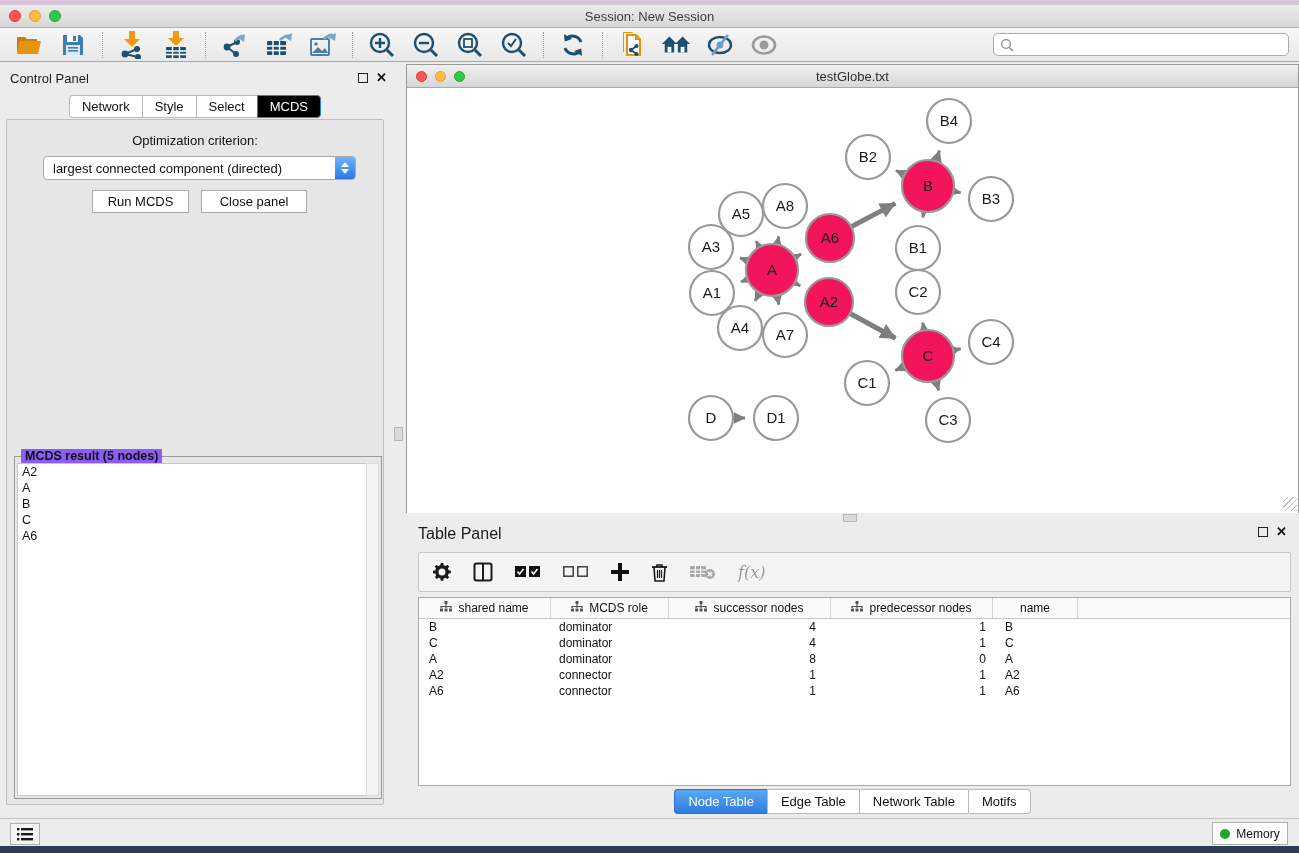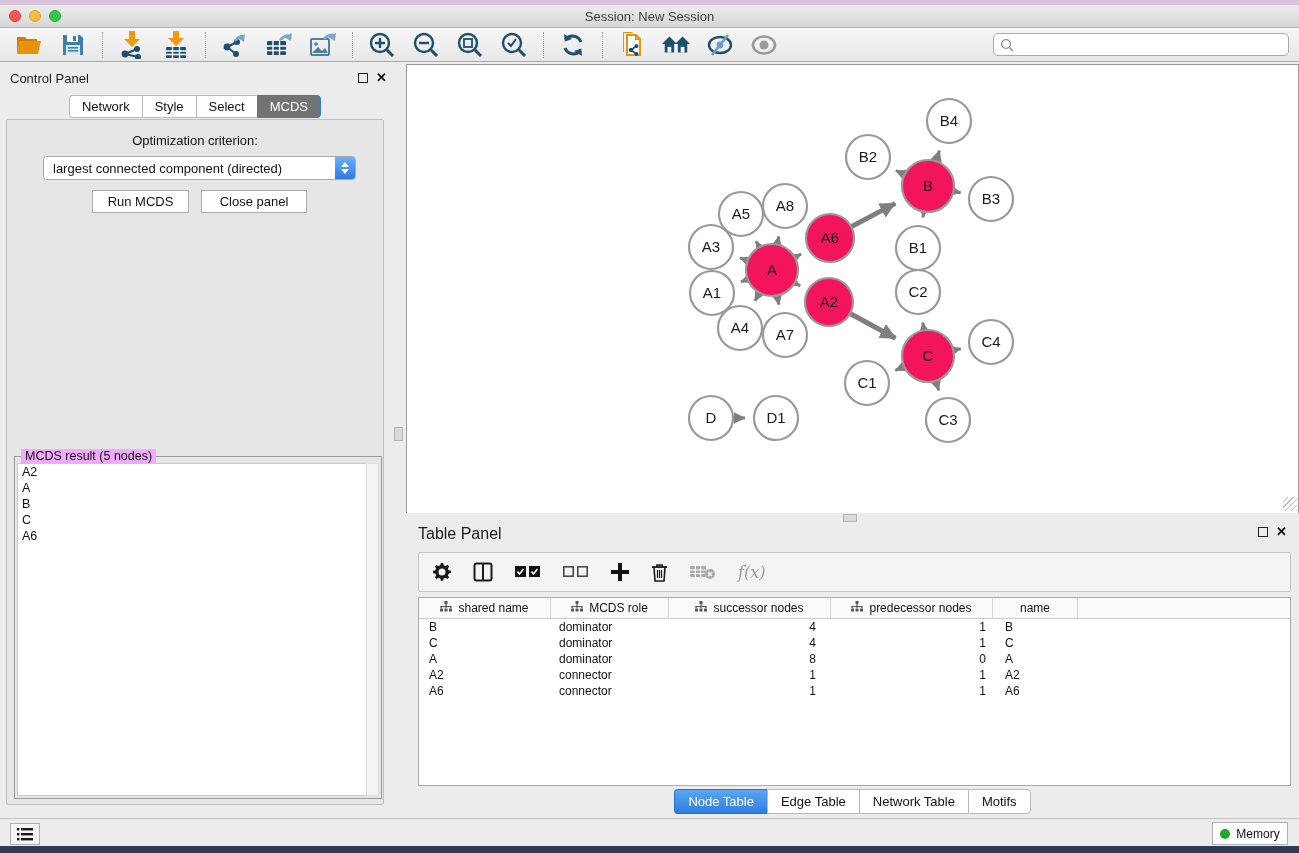--- a/index.html
+++ b/index.html
@@ -38,42 +38,42 @@
 
   
   #cp-header-title { left:10px; top:71px; font-size:13px; color:#1c1c1c; }
   #cp-float { left:358px; top:73px; width:10px; height:10px; border:1.5px solid #222; }
   #cp-close { left:376px; top:70px; font-size:13px; font-weight:bold; color:#111; }
   #cp-tabs { left:0; top:95px; width:390px; display:flex; justify-content:center; }
   .cp-tab { font-size:13px; padding:3px 12px; background:#fff; border:1px solid #b9b9b9;
     border-right:none; color:#111; }
   .cp-tab:first-child { border-radius:4px 0 0 4px; }
   .cp-tab:last-child { border-radius:0 4px 4px 0; border-right:1px solid #b9b9b9; }
-  .cp-tab.active { background:#737373; border-color:#2f7fd6; color:#fff; }
+  .cp-tab.active { background:#000000; border-color:#2f7fd6; color:#fff; }
   #cp-body { left:6px; top:119px; width:378px; height:686px; background:#e6e6e6;
     border:1px solid #bfbfbf; border-radius:2px; }
   #opt-label { left:0; top:133px; width:390px; text-align:center; font-size:13px; color:#111; }
   #criterion-select { left:43px; top:156px; width:313px; height:24px; background:#fff;
     border:1px solid #a9a9a9; border-radius:4px; display:flex; align-items:center; }
   #criterion-value { flex:1; font-size:13px; padding-left:9px; color:#111; white-space:nowrap; }
   #criterion-stepper { width:20px; height:22px; border-radius:0 3px 3px 0;
     background:linear-gradient(#6db1fb,#2a7ae2); display:flex; flex-direction:column;
     align-items:center; justify-content:center; gap:2px; }
   .step-arrow { width:0; height:0; border-left:4px solid transparent; border-right:4px solid transparent; }
   .step-arrow.up { border-bottom:5px solid #fff; }
   .step-arrow.down { border-top:5px solid #fff; }
   .cp-btn { top:190px; height:23px; background:#fff; border:1px solid #ababab;
     border-radius:0; font-size:13px; color:#111; display:flex; align-items:center;
     justify-content:center; font-family:"Liberation Sans",sans-serif; }
   #run-btn { left:92px; width:97px; }
   #closep-btn { left:201px; width:106px; }
 
   #mcds-group { left:14px; top:456px; width:368px; height:343px; border:1px solid #9a9a9a; }
-  #mcds-title { position:absolute; top:-8px; left:6px; background:#f0abfc; padding:0 4px;
-    font-size:12.5px; color:#111; }
+  #mcds-title { position:absolute; top:-8px; left:6px; background:#8b5cf6; padding:0 4px;
+    font-size:12.5px; color:#111;font-weight:bold; }
   #mcds-list { position:absolute; left:2px; top:6px; width:350px; height:333px;
     background:#fff; border:1px solid #c9c9c9; overflow:hidden; }
   .mcds-item { font-size:12.5px; line-height:16px; padding-left:4px; color:#111; }
   #mcds-scroll { position:absolute; right:2px; top:6px; width:13px; height:333px;
     background:#f4f4f4; border:1px solid #dcdcdc; }
 
   
   #v-divider { left:390px; top:62px; width:16px; height:756px; background:#ececec; }
   #v-handle { left:394px; top:427px; width:9px; height:14px; background:#dadada; border:1px solid #b5b5b5; }
   #h-handle { left:843px; top:514px; width:14px; height:8px; background:#dadada; border:1px solid #b5b5b5; }
@@ -330,20 +330,26 @@
       <div class="mcds-item">C</div>
       <div class="mcds-item">A6</div>
     </div>
   <div id="mcds-scroll"></div>
 </div>
 
 <div id="v-divider" class="abs"></div>
 <div id="v-handle" class="abs"></div>
 
 <div id="net-window" class="abs">
+  <div id="net-titlebar">
+    <span class="tl red small"></span>
+    <span class="tl yellow small"></span>
+    <span class="tl green small"></span>
+    <div id="net-title">testGlobe.txt</div>
+  </div>
   <svg id="net-canvas" viewBox="0 0 891 424">
       <defs>
         <marker id="ar3" viewBox="0 0 10 10" refX="9.5" refY="5" markerWidth="4" markerHeight="4" orient="auto" markerUnits="strokeWidth">
           <path d="M0,0 L10,5 L0,10 Z" fill="#7f7f7f"></path>
         </marker>
         <marker id="ar5" viewBox="0 0 10 10" refX="9.5" refY="5" markerWidth="3.2" markerHeight="3.2" orient="auto" markerUnits="strokeWidth">
           <path d="M0,0 L10,5 L0,10 Z" fill="#7f7f7f"></path>
         </marker>
       </defs>
       <line x1="365" y1="181" x2="333.94612963636354" y2="192.90398363939397" stroke="#7f7f7f" stroke-width="3" marker-end="url(#ar3)"></line>

